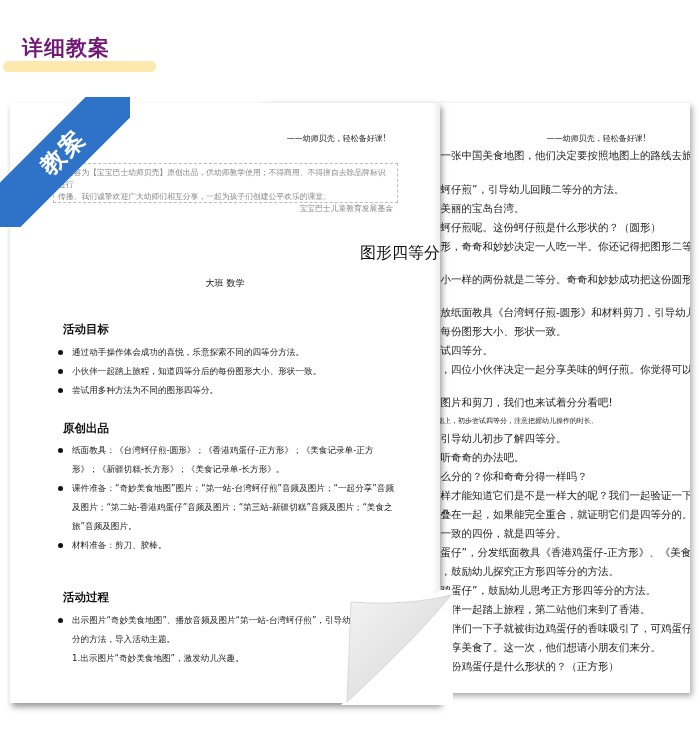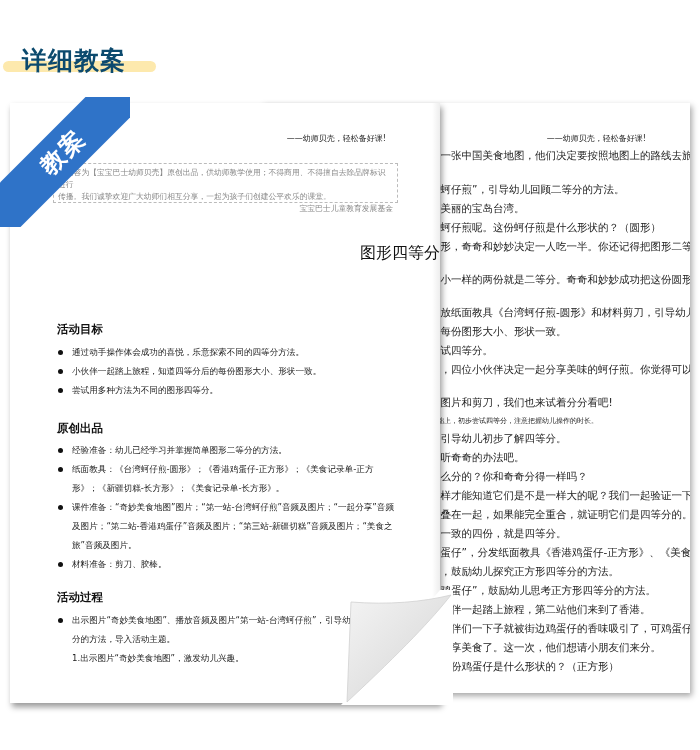--- a/index.html
+++ b/index.html
@@ -1,21 +1,21 @@
 <!DOCTYPE html>
 <html><head>
 <meta charset="utf-8">
 <style>
   * { margin: 0; padding: 0; box-sizing: border-box; }
   html, body { width: 700px; height: 750px; background: #ffffff; overflow: hidden; }
   body { position: relative; font-family: "DejaVu Sans", "Liberation Sans", sans-serif; color: #1a1a1a; }
 
   .header-title {
-    position: absolute; left: 22px; top: 44px;
-    font-size: 25px; font-weight: bold; color: #0c4a6e; letter-spacing: 1px;
+    position: absolute; left: 22px; top: 34px;
+    font-size: 21px; font-weight: bold; color: #701a75; letter-spacing: 1px;
     z-index: 2;
   }
   .header-highlight {
     position: absolute; left: 3px; top: 61px; width: 153px; height: 11px;
     background: #fde9ad; border-radius: 6px; z-index: 1;
   }
 
   
   .page-back {
     position: absolute; left: 262px; top: 103px; width: 428px; height: 590px;
@@ -45,21 +45,21 @@
     position: absolute; left: 43px; top: 60px; width: 345px; height: 40px;
     border: 1px dashed #bbbbbb; padding: 3px 4px; font-size: 7.8px; color: #888; line-height: 12px;
   }
   .notice .sign { display: block; text-align: right; }
   .doc-title {
     position: absolute; left: 0; width: 100%; top: 140px; text-align: right; font-size: 16px; color: #111;
   }
   .doc-subtitle {
     position: absolute; left: 0; width: 100%; top: 174px; text-align: center; font-size: 9px; color: #111;
   }
-  .section-heading { position: absolute; left: 47px; font-size: 11.5px; font-weight: bold; color: #111; }
+  .section-heading { position: absolute; left: 53px; font-size: 11.5px; font-weight: bold; color: #111; }
   .bullet-list { position: absolute; left: 47px; width: 340px; font-size: 8.6px; line-height: 19px; color: #222; }
   .bullet-item { position: relative; padding-left: 15px; }
   .bullet-item::before {
     content: ""; position: absolute; left: 1px; top: 7px; width: 5px; height: 5px; border-radius: 50%; background: #111;
   }
   .plain-line { padding-left: 15px; }
 
   
   .ribbon-wrap { position: absolute; left: 0; top: 97px; width: 130px; height: 130px; overflow: hidden; z-index: 5; }
   .ribbon {
@@ -114,31 +114,31 @@
 </div>
 
 <div class="page-front">
   <div class="front-motto">——幼师贝壳，轻松备好课!</div>
   <div class="notice">
     <span>本内容为【宝宝巴士幼师贝壳】原创出品，供幼师教学使用；不得商用、不得擅自去除品牌标识进行</span><br>
     <span>传播。我们诚挚欢迎广大幼师们相互分享，一起为孩子们创建公平欢乐的课堂。</span>
     <span class="sign">宝宝巴士儿童教育发展基金</span>
   </div>
   <div class="doc-title">图形四等分</div>
+  <div class="doc-subtitle">大班  数学</div>
 
   <div class="section-heading" style="top:219px">活动目标</div>
   <div class="bullet-list" style="top:240px">
     <div class="bullet-item">通过动手操作体会成功的喜悦，乐意探索不同的四等分方法。</div>
     <div class="bullet-item">小伙伴一起踏上旅程，知道四等分后的每份图形大小、形状一致。</div>
     <div class="bullet-item">尝试用多种方法为不同的图形四等分。</div>
   </div>
 
   <div class="section-heading" style="top:318px">原创出品</div>
   <div class="bullet-list" style="top:338px">
-    <div class="bullet-item">经验准备：幼儿已经学习并掌握简单图形二等分的方法。</div>
     <div class="bullet-item">纸面教具：《台湾蚵仔煎-圆形》；《香港鸡蛋仔-正方形》；《美食记录单-正方形》；《新疆切糕-长方形》；《美食记录单-长方形》。</div>
     <div class="bullet-item">课件准备：“奇妙美食地图”图片；“第一站-台湾蚵仔煎”音频及图片；“一起分享”音频及图片；“第二站-香港鸡蛋仔”音频及图片；“第三站-新疆切糕”音频及图片；“美食之旅”音频及图片。</div>
     <div class="bullet-item">材料准备：剪刀、胶棒。</div>
   </div>
 
   <div class="section-heading" style="top:487px">活动过程</div>
   <div class="bullet-list" style="top:508px">
     <div class="bullet-item">出示图片“奇妙美食地图”、播放音频及图片“第一站-台湾蚵仔煎”，引导幼儿回顾二等分的方法，导入活动主题。</div>
     <div class="plain-line">1.出示图片“奇妙美食地图”，激发幼儿兴趣。</div>
   </div>

